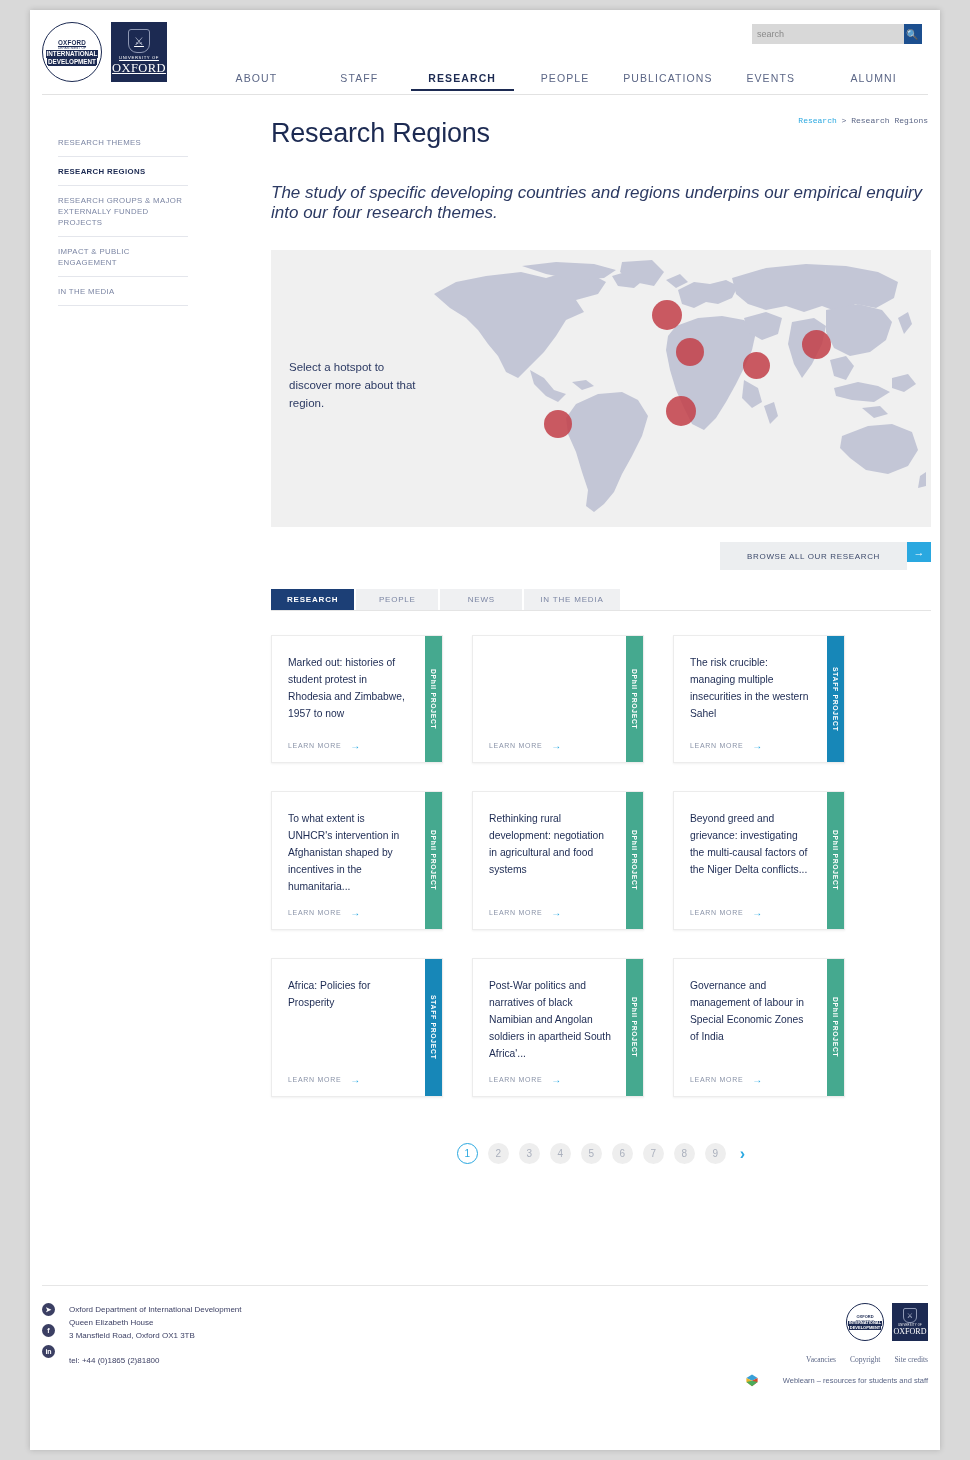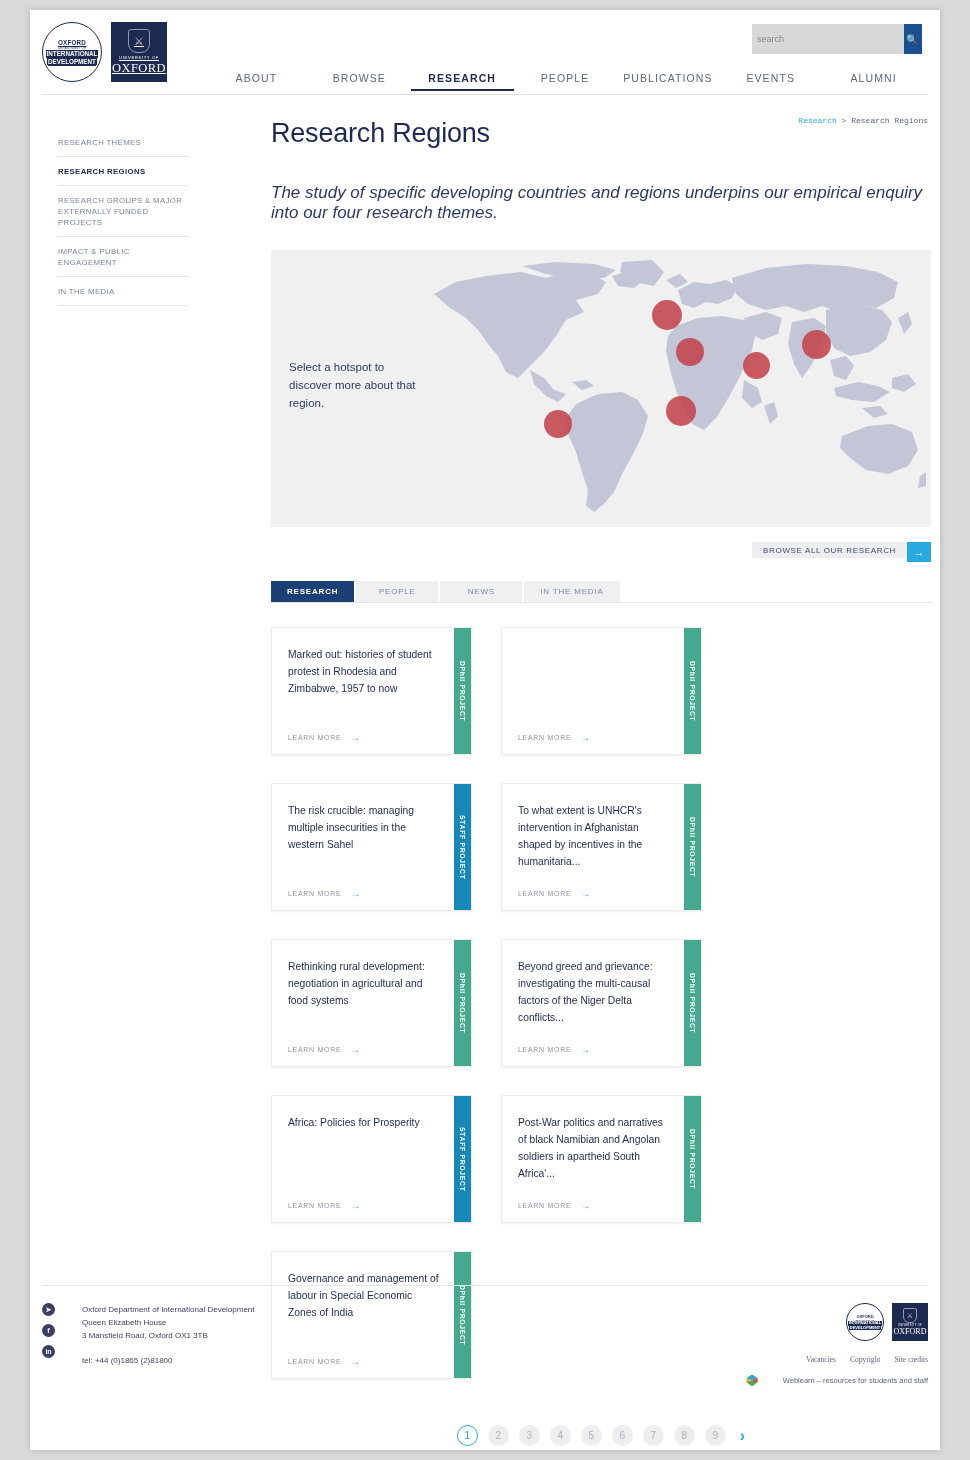--- a/index.html
+++ b/index.html
@@ -41,21 +41,21 @@
   .logo-ox .u { font-size: 4.2px; letter-spacing: .6px; }
   .logo-ox .o { font-family: "Liberation Serif", serif; font-size: 12.5px; letter-spacing: .4px; line-height: 13px; }
 
   nav.mainnav { position: absolute; left: 175px; top: 62px; width: 720px; display: flex; }
   nav.mainnav a {
     flex: 1; text-align: center; text-decoration: none;
     font-size: 10.5px; letter-spacing: 1.1px; color: #5b6686; padding-bottom: 5px;
   }
   nav.mainnav a.active { color: #1c2a52; font-weight: bold; border-bottom: 2px solid #1c2a52; }
 
-  .searchbox { position: absolute; right: 18px; top: 14px; display: flex; height: 30px; }
+  .searchbox { position: absolute; right: 18px; top: 14px; display: flex; height: 20px; }
   .searchbox input {
     width: 152px; border: none; background: #d8d8d8; padding: 0 5px;
     font-size: 9px; color: #6d6d6d; font-family: "Liberation Sans", sans-serif;
   }
   .searchbox input::placeholder { color: #8a8a8a; }
   .searchbox .sbtn {
     width: 18px; background: #1c4f8f; color:#fff; display:flex;
     align-items:center; justify-content:center; font-size: 10px;
   }
   .hrule { position:absolute; left: 12px; right: 12px; top: 84px; height: 1px; background: #e2e2e2; }
@@ -80,39 +80,39 @@
   
   .mapwrap { margin-top: 27px; position: relative; width: 660px; height: 277px; background: #f0f0f0; }
   .map-cta { position: absolute; left: 18px; top: 108px; width: 130px; font-size: 11.5px; color: #2c3a63; line-height: 18px; }
   .worldmap { position: absolute; left: 155px; top: 10px; width: 500px; height: 258px; }
   .hotspot { position: absolute; border-radius: 50%; background: #c24049; opacity: .86; }
 
   
   .browse { margin-top: 15px; display: flex; justify-content: flex-end; }
   .browse .lbl {
     background: #eceef0; color: #3d4a6b; font-size: 8px; letter-spacing: .65px;
-    padding: 0 11px; height: 16px; display: flex; align-items: center;
+    padding: 0 27px; height: 28px; display: flex; align-items: center;
   }
   .browse .arr {
     background: #2aa8e0; width: 24px; height: 20px; color: #fff;
     display: flex; align-items: center; justify-content: center; font-size: 11px;
   }
 
   
   .tabs { margin-top: 19px; display: flex; gap: 2px; border-bottom: 1px solid #e4e4e4; }
   .tab {
     height: 21px; padding: 0 16px; display: flex; align-items: center; justify-content: center;
     font-size: 8px; letter-spacing: .8px; color: #7b85a3; background: #eff0f2; min-width: 82px;
   }
   .tab.active { background: #1c3f76; color: #fff; font-weight: bold; }
 
   
   .cards { margin-top: 24px; display: flex; flex-wrap: wrap; gap: 28px 29px; }
   .card {
-    position: relative; width: 201px; min-height: 128px; background: #fff;
+    position: relative; width: 172px; min-height: 128px; background: #fff;
     border: 1px solid #ececec; box-shadow: 0 1px 2px rgba(0,0,0,.06);
     display: flex;
   }
   .card-body { flex: 1; padding: 18px 14px 0 16px; display: flex; flex-direction: column; }
   .card-title { font-size: 10.3px; line-height: 17px; color: #1c2a52; }
   .learn {
     margin-top: auto; padding: 14px 0 13px 0; display: flex; align-items: center; gap: 9px;
     font-size: 7px; letter-spacing: .7px; color: #8a93a8;
   }
   .learn .a { color: #2aa8e0; font-size: 10px; line-height: 7px; }
@@ -131,21 +131,21 @@
   .pg {
     width: 21px; height: 21px; border-radius: 50%; background: #eeeeee;
     display: flex; align-items: center; justify-content: center;
     font-size: 10px; color: #aab0bd;
   }
   .pg.active { background: #fff; border: 1px solid #2aa8e0; color: #2aa8e0; }
   .pg-next { color: #2aa8e0; font-size: 16px; font-weight: bold; margin-left: 4px; }
 
   
   .footer { position: absolute; left: 12px; right: 12px; top: 1275px; border-top: 1px solid #e6e6e6; padding-top: 17px; }
-  .f-left { position: absolute; left: 0; top: 17px; display: flex; gap: 27px; }
+  .f-left { position: absolute; left: 0; top: 17px; display: flex; gap: 14px; }
   .social { display: flex; flex-direction: column; gap: 8px; }
   .sicon {
     width: 13px; height: 13px; border-radius: 50%; background: #3b3f63; color: #fff;
     display: flex; align-items: center; justify-content: center; font-size: 7px; font-weight: bold;
   }
   .f-addr { font-size: 8px; color: #3b3f63; line-height: 13px; }
   .f-addr .tel { margin-top: 12px; }
 
   .f-right { position: absolute; right: 0; top: 17px; text-align: right; }
   .f-logos { display: flex; justify-content: flex-end; align-items: center; gap: 8px; }
@@ -186,21 +186,21 @@
       </a>
     </div>
 
     <div class="searchbox">
       <input type="text" placeholder="search" style="">
       <div class="sbtn">🔍</div>
     </div>
 
     <nav class="mainnav">
       <a href="#">ABOUT</a>
-      <a href="#">BROWSE</a>
+      <a href="#">STAFF</a>
       <a href="#" class="active">RESEARCH</a>
       <a href="#">PEOPLE</a>
       <a href="#">PUBLICATIONS</a>
       <a href="#">EVENTS</a>
       <a href="#">ALUMNI</a>
     </nav>
     <div class="hrule"></div>
   </div>
 
   <div class="breadcrumb">

